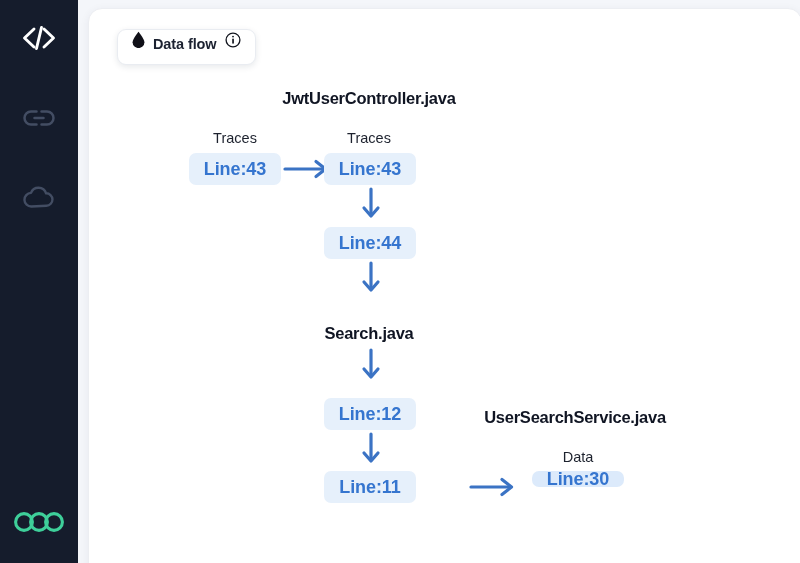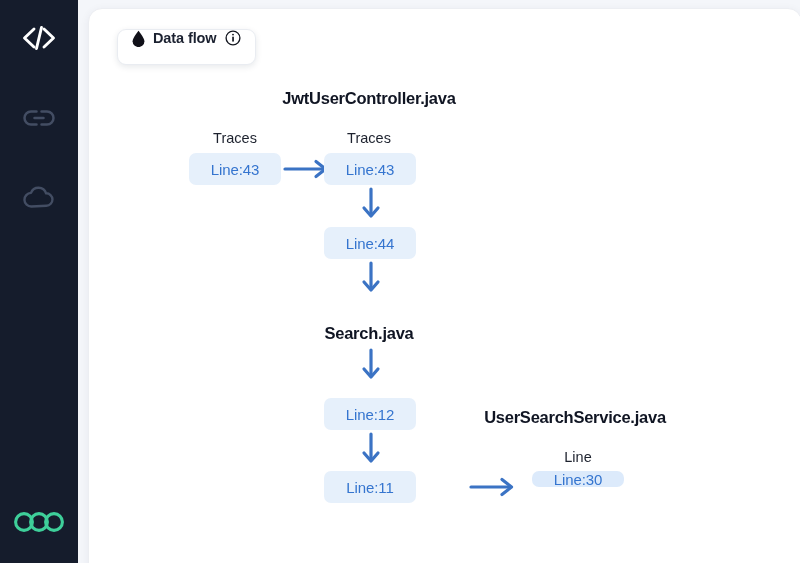--- a/index.html
+++ b/index.html
@@ -67,24 +67,24 @@
     box-shadow: 0 2px 10px rgba(23,35,60,0.06);
     overflow: hidden;
   }
 
   
   .badge {
     position: absolute;
     left: 28px;
     top: 20px;
     display: inline-flex;
-    align-items: flex-start;
+    align-items: flex-end;
     gap: 8px;
     height: 36px;
-    padding: 0 14px;
+    padding: 12px 14px;
     background: #ffffff;
     border: 1px solid #e9ecf1;
     border-radius: 9px;
     box-shadow: 0 2px 6px rgba(23,35,60,0.10);
     white-space: nowrap;
   }
   .badge-label {
     font-size: 14.5px;
     font-weight: 700;
     color: #1b2130;
@@ -97,22 +97,22 @@
     inset: 0;
   }
   .node {
     position: absolute;
     display: flex;
     align-items: center;
     justify-content: center;
     border-radius: 7px;
     background: #e6f0fb;
     color: #3575cf;
-    font-size: 15px;
-    font-weight: 400;
+    font-size: 18px;
+    font-weight: 700;
     letter-spacing: -0.1px;
     white-space: nowrap;
   }
   .node.sink { background: #dceafb; }
   .file-title {
     position: absolute;
     font-size: 16.5px;
     font-weight: 700;
     color: #101523;
     letter-spacing: -0.25px;
@@ -249,21 +249,21 @@
           <svg width="24" height="40" viewBox="0 0 24 40" fill="none">
             <path d="M12 2 V26" stroke="#3b73c4" stroke-width="3.2" stroke-linecap="round"></path>
             <path d="M5 21 L12 29 L19 21" stroke="#3b73c4" stroke-width="3.2" stroke-linecap="round" stroke-linejoin="round" fill="none"></path>
           </svg>
         </div>
 
         <div class="node" style="left:235px; top:462px; width:92px; height:32px;">Line:11</div>
 
         <div class="file-title" style="left:486px; top:399px;">UserSearchService.java</div>
 
-        <div class="col-label" style="left:489px; top:440px;">Line</div>
+        <div class="col-label" style="left:489px; top:440px;">Data</div>
 
         <div class="arrow" style="left:380px; top:466px;">
           <svg width="56" height="24" viewBox="0 0 56 24" fill="none">
             <path d="M2 12 H40" stroke="#3b73c4" stroke-width="3.2" stroke-linecap="round"></path>
             <path d="M33 4.5 L42.5 12 L33 19.5" stroke="#3b73c4" stroke-width="3.2" stroke-linecap="round" stroke-linejoin="round" fill="none"></path>
           </svg>
         </div>
 
         <div class="node sink" style="left:443px; top:462px; width:92px; height:16px;">Line:30</div>
 

